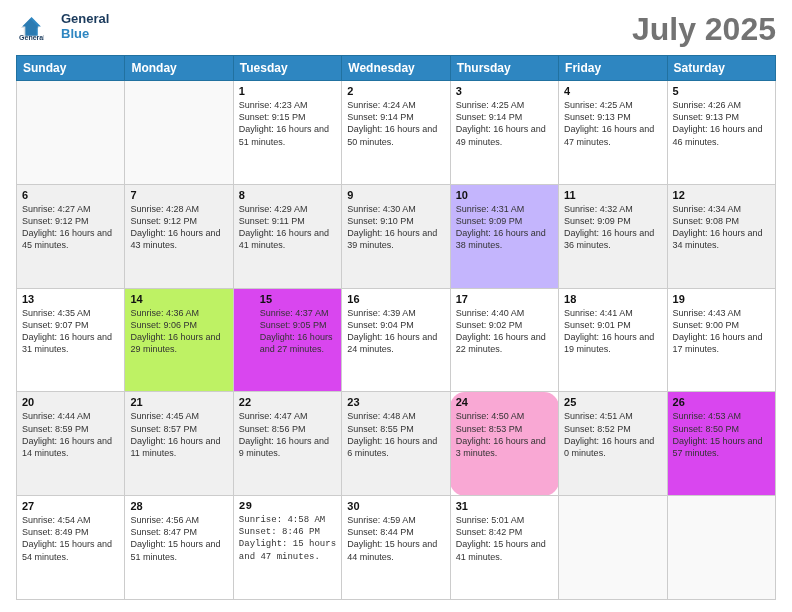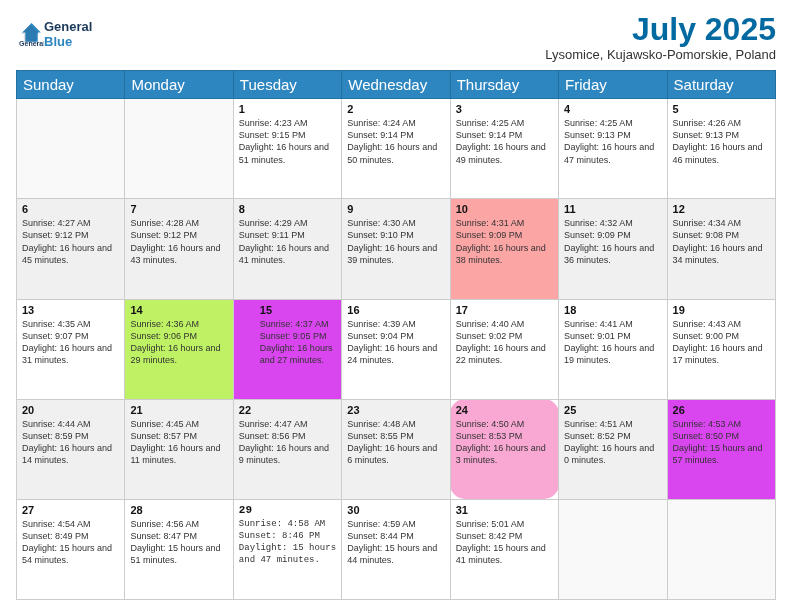--- a/index.html
+++ b/index.html
@@ -18,53 +18,52 @@
       flex-direction: column;
     }
     .header {
       display: flex;
       justify-content: space-between;
       align-items: flex-start;
       margin-bottom: 8px;
     }
     .logo {
       display: flex;
-      align-items: flex-start;
-      gap: 0;
-      margin-top: 8px;
+      align-items: flex-end;
+      gap: 17px;
     }
     .logo-icon {
       width: 28px;
       height: 28px;
     }
     .title-block {
       text-align: right;
     }
     .main-title {
       font-size: 32px;
       font-weight: bold;
-      color: #0369a1;
+      color: #737373;
       line-height: 1.1;
     }
     .subtitle {
       font-size: 13px;
       color: #333;
     }
     .calendar {
       flex: 1;
       border: 1px solid #ccc;
       border-collapse: collapse;
       width: 100%;
       table-layout: fixed;
     }
     .calendar th {
       background-color: #2e86c1;
       color: #fff;
-      font-size: 15px;
-      font-weight: normal;
+      font-size: 12px;
+      font-weight: bold;
       padding: 5px 6px;
       text-align: left;
       border: 1px solid #2171a0;
     }
     .calendar td {
       border: 1px solid #ccc;
       vertical-align: top;
       padding: 4px 5px;
       font-size: 9.5px;
       color: #333;
@@ -109,21 +108,20 @@
         <path d="M18,6 L30,18 L26,18 L26,30 L10,30 L10,18 L6,18 Z" fill="#1a3a5c" opacity="0.15"></path>
         <text x="4" y="34" font-size="9" font-weight="bold" fill="#1a3a5c">General</text>
       </svg>
       <div style="display:flex;flex-direction:column;line-height:1.15;">
         <span style="font-size:13px;font-weight:bold;color:#1a3a5c;">General</span>
         <span style="font-size:13px;font-weight:bold;color:#2e86c1;">Blue</span>
       </div>
     </div>
     <div class="title-block">
       <div class="main-title">July 2025</div>
-      <div class="subtitle">Lysomice, Kujawsko-Pomorskie, Poland</div>
     </div>
   </div>
 
   <table class="calendar">
     <thead>
       <tr>
       <th>Sunday</th>
           <th>Monday</th>
           <th>Tuesday</th>
           <th>Wednesday</th>
@@ -167,21 +165,21 @@
             <div class="cell-text">Sunrise: 4:28 AM<br>Sunset: 9:12 PM<br>Daylight: 16 hours and 43 minutes.</div>
           </td>
           <td style="background-color: rgb(240, 240, 240);">
             <span class="day-number">8</span>
             <div class="cell-text">Sunrise: 4:29 AM<br>Sunset: 9:11 PM<br>Daylight: 16 hours and 41 minutes.</div>
           </td>
           <td style="background-color: rgb(240, 240, 240);">
             <span class="day-number">9</span>
             <div class="cell-text">Sunrise: 4:30 AM<br>Sunset: 9:10 PM<br>Daylight: 16 hours and 39 minutes.</div>
           </td>
-          <td style="background-color: #fca5a5;">
+          <td style="background-color: #c4b5fd;">
             <span class="day-number">10</span>
             <div class="cell-text">Sunrise: 4:31 AM<br>Sunset: 9:09 PM<br>Daylight: 16 hours and 38 minutes.</div>
           </td>
           <td style="background-color: rgb(240, 240, 240);">
             <span class="day-number">11</span>
             <div class="cell-text">Sunrise: 4:32 AM<br>Sunset: 9:09 PM<br>Daylight: 16 hours and 36 minutes.</div>
           </td>
           <td style="background-color: rgb(240, 240, 240);">
             <span class="day-number">12</span>
             <div class="cell-text">Sunrise: 4:34 AM<br>Sunset: 9:08 PM<br>Daylight: 16 hours and 34 minutes.</div>

